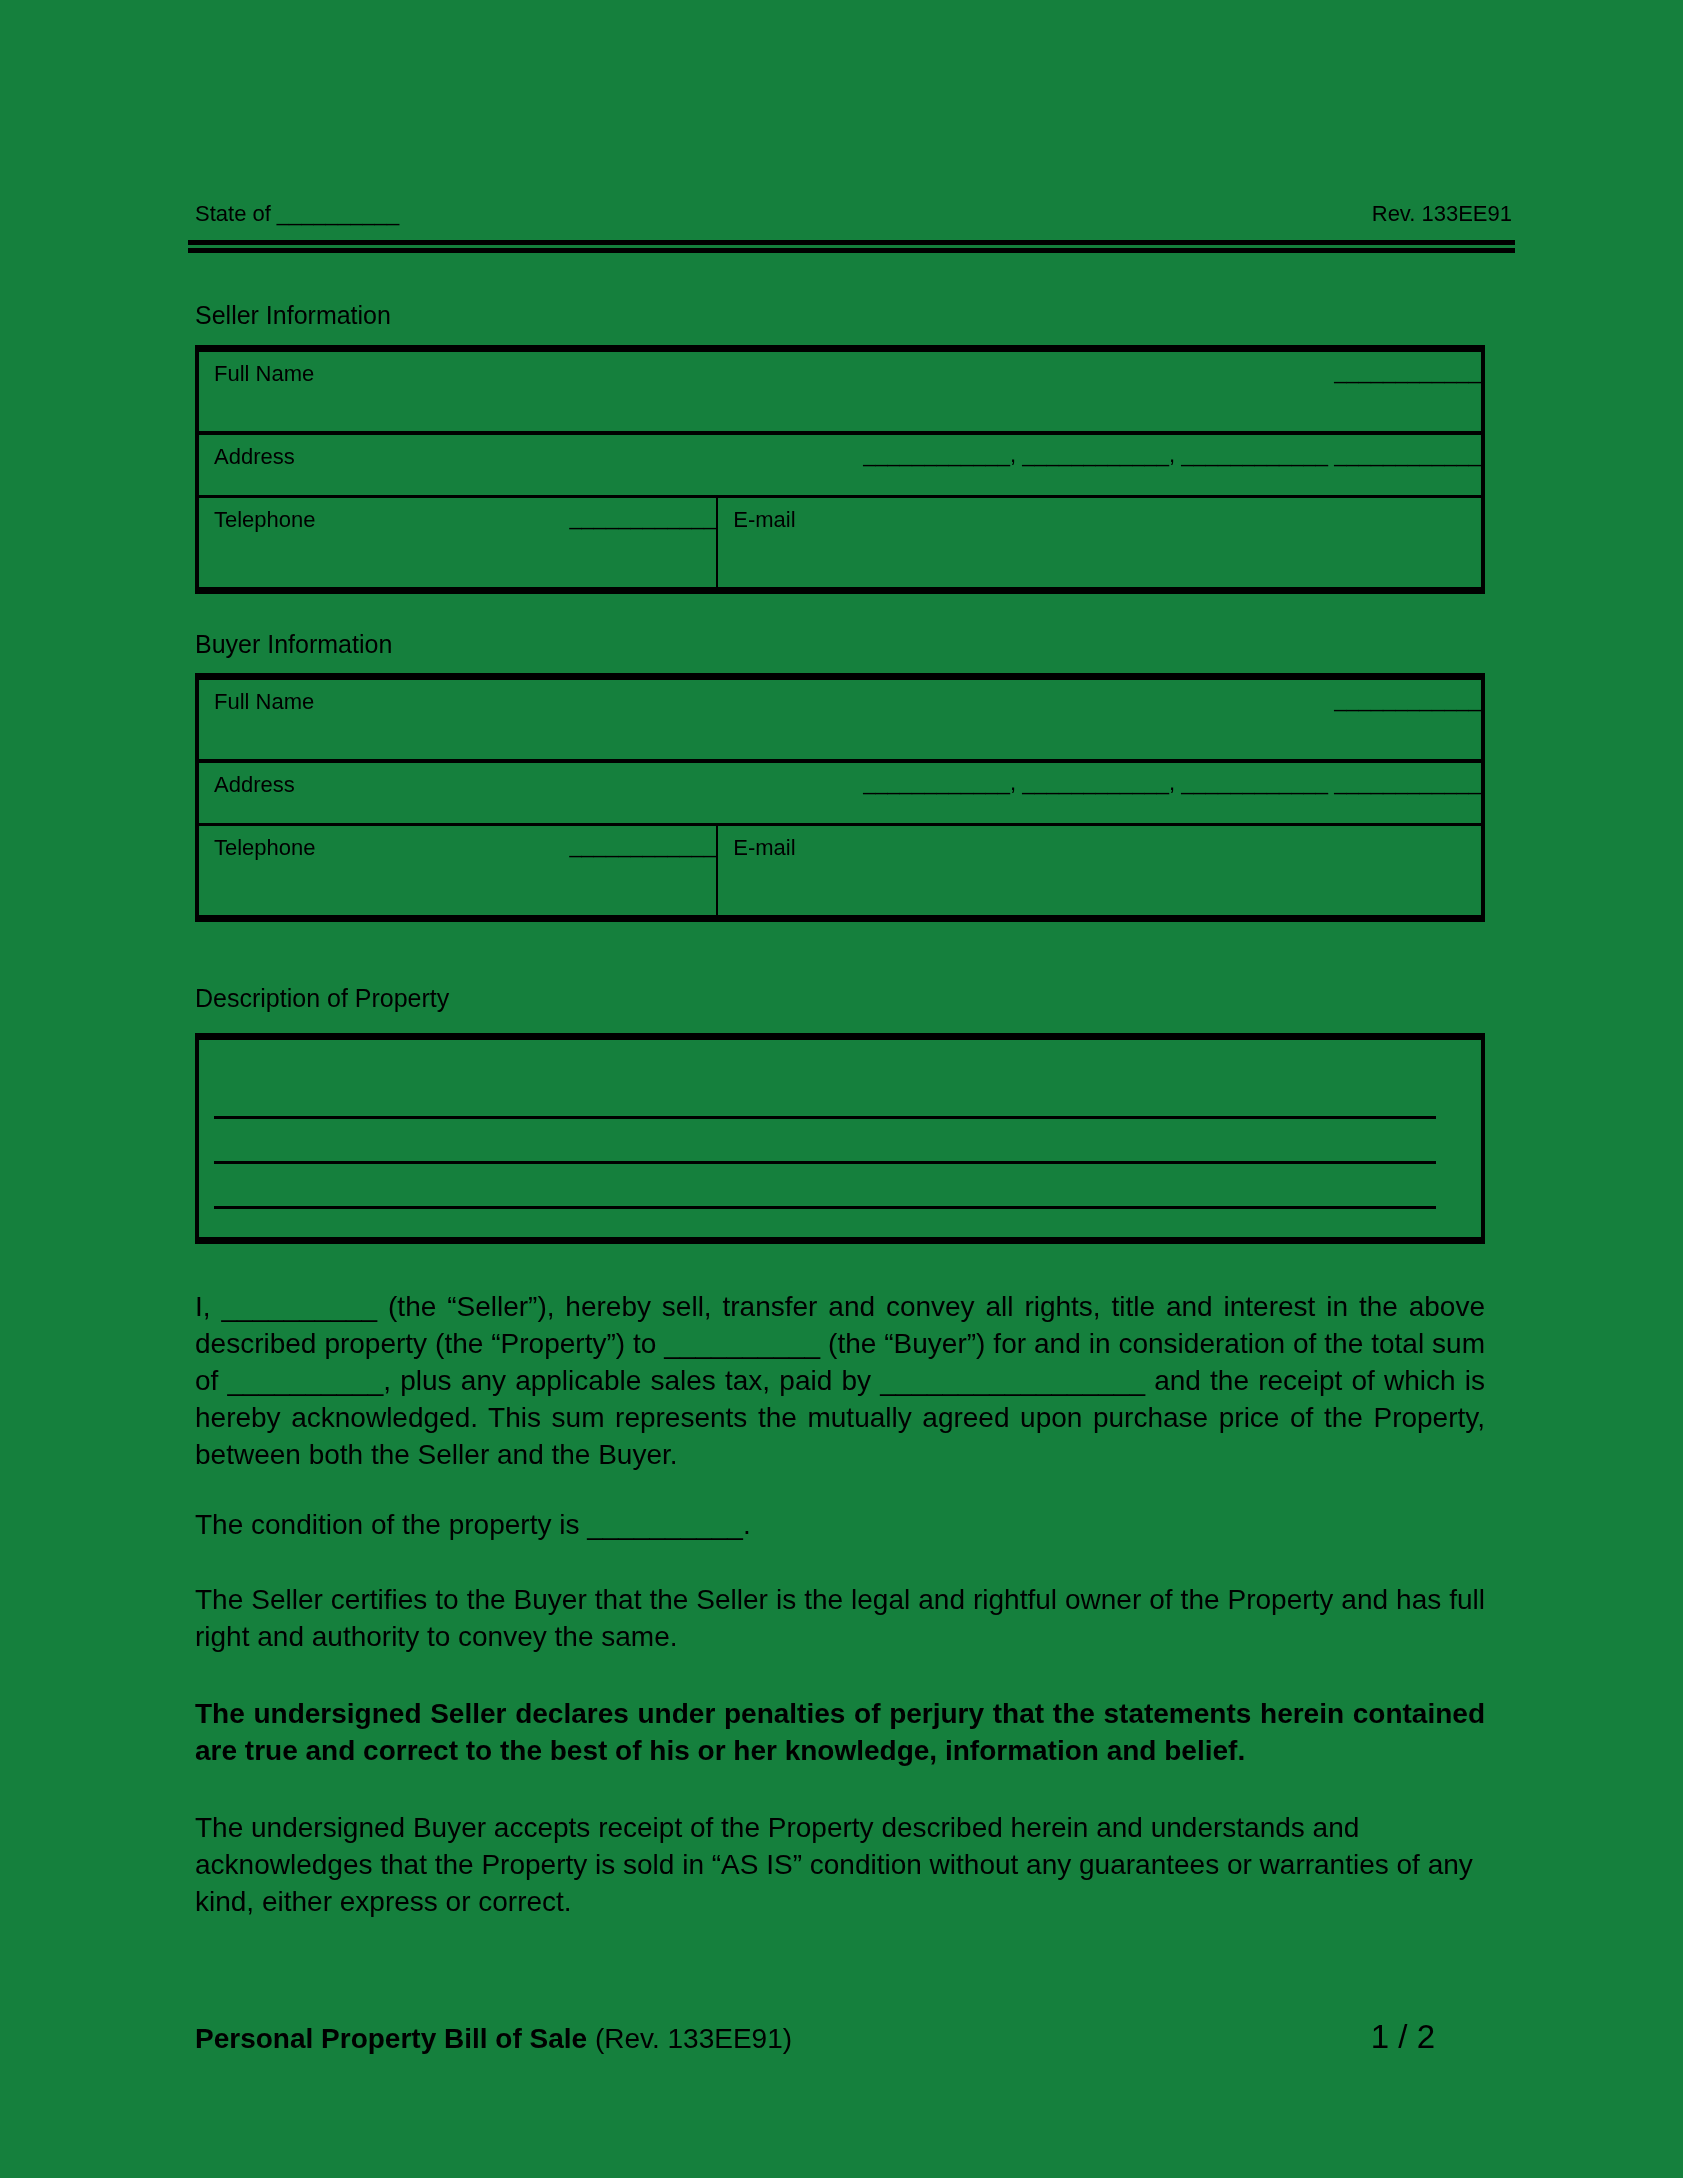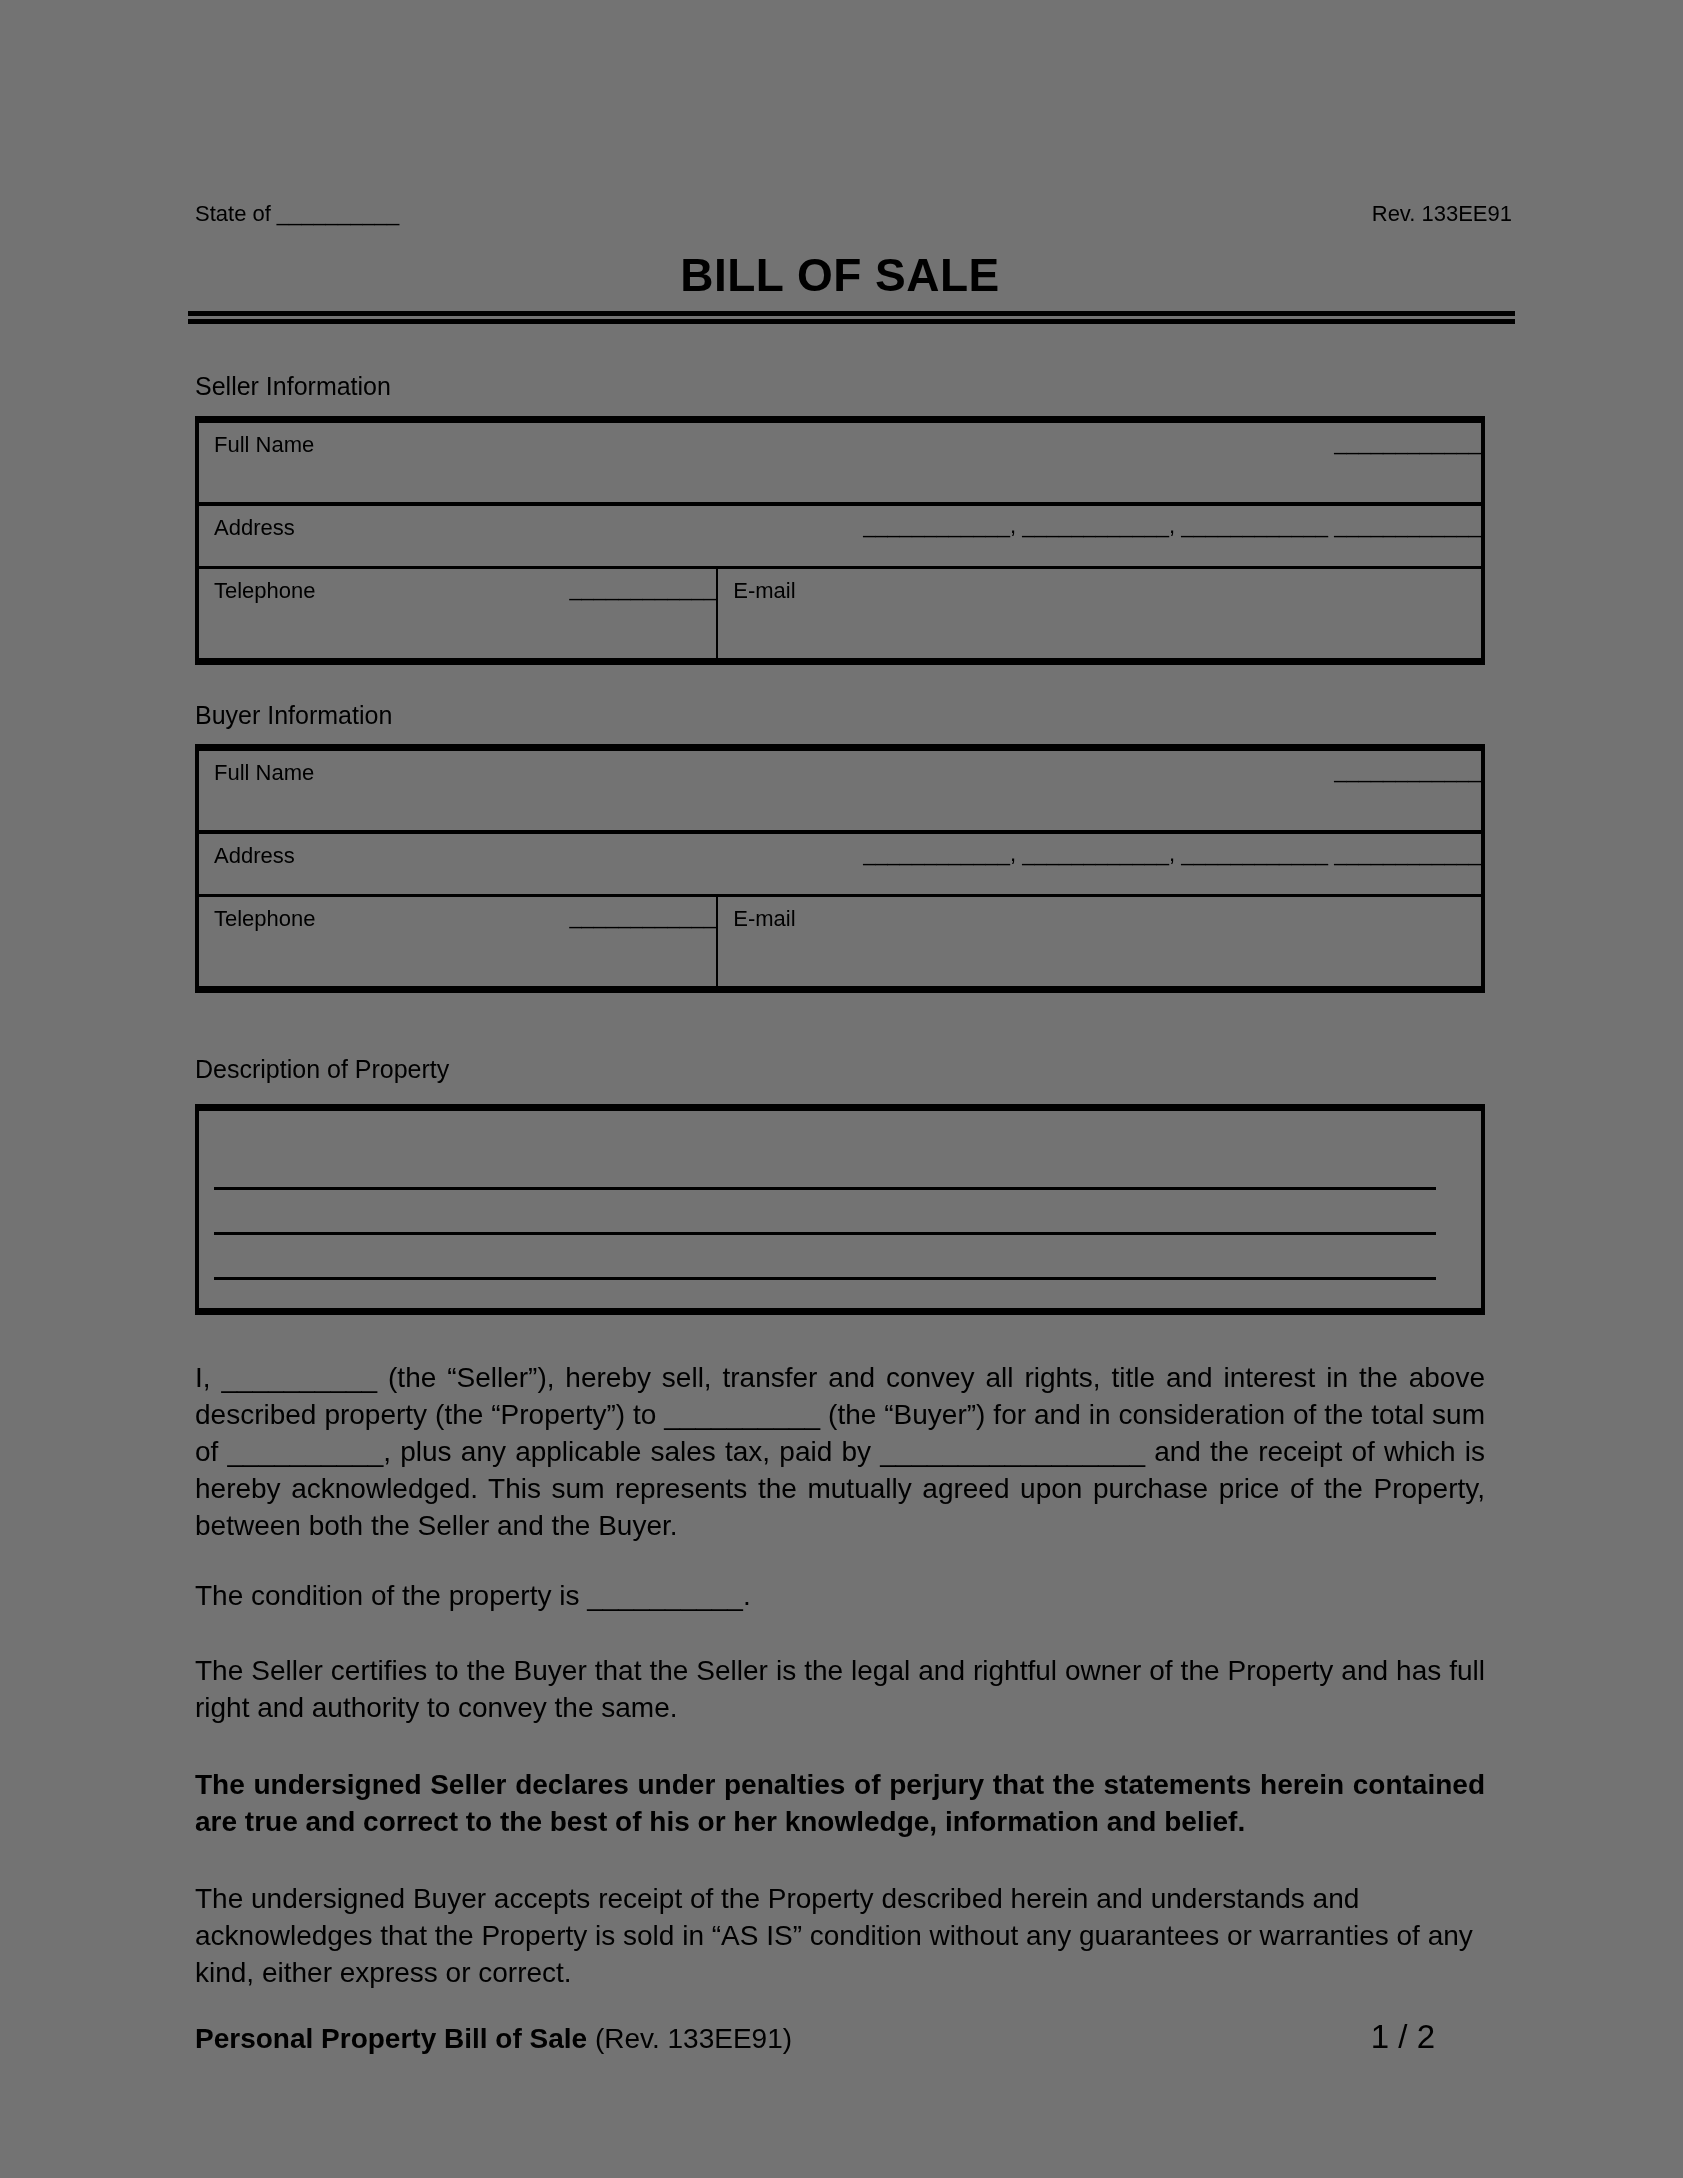--- a/index.html
+++ b/index.html
@@ -1,19 +1,19 @@
 <!DOCTYPE html>
 <html><head>
 <meta charset="utf-8">
 <style>
   html,body { margin:0; padding:0; background:#ffffff; }
   .page {
     position:relative;
     width:1683px; height:2178px;
-    background:#737373;
+    background:#15803d;
     color:#000000;
     font-family:"Liberation Sans", sans-serif;
     overflow:hidden;
   }
   .content { position:absolute; left:195px; top:0; width:1290px; }
 
   
   .doc-header {
     margin-top:201px;
     display:flex; justify-content:space-between; align-items:flex-start;
@@ -102,21 +102,20 @@
 <div class="page">
   <div class="content">
 
     <div class="doc-header">
       <div>
         <span>State of</span><span class="blank state-blank">__________</span>
       </div>
       <div class="rev">Rev. 133EE91</div>
     </div>
 
-    <h1 class="title">BILL OF SALE</h1>
 
     <div class="double-rule"></div>
 
     <h2 class="section-heading seller-heading">Seller Information</h2>
     <div class="info-table">
       <div class="it-row row-name">
         <div class="field-label">Full Name</div>
         <div class="field-blank blank">____________</div>
       </div>
       <div class="it-row row-address">

